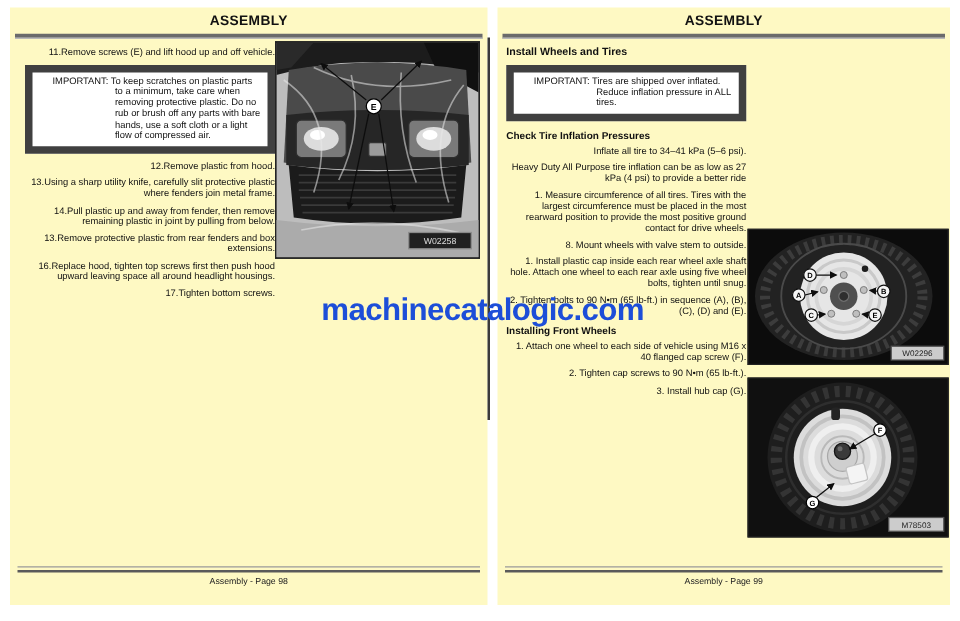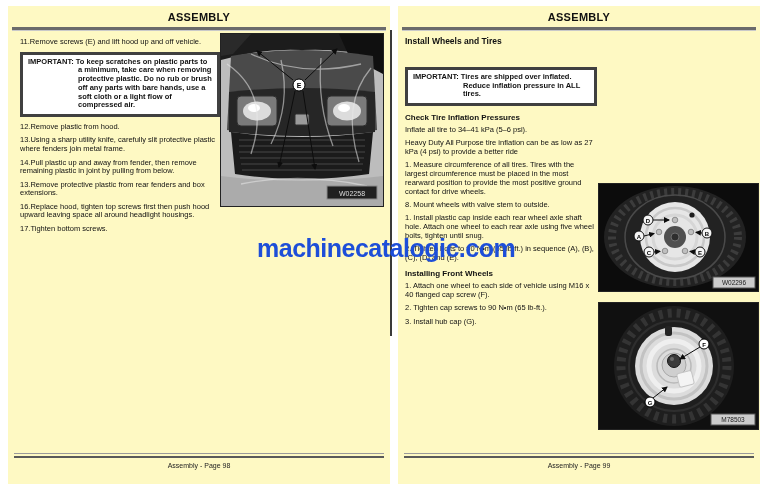--- a/index.html
+++ b/index.html
@@ -10,24 +10,24 @@
   }
   .page { position:absolute; top:6px; height:478px; background:#fef9c3; }
   #left-page { left:8px; width:382px; }
   #right-page { left:398px; width:362px; }
   .page-header { text-align:center; font-weight:bold; font-size:11px; letter-spacing:.3px; padding-top:5px; }
   .header-rule { height:3px; background:#6b6b6b; border-bottom:1px solid #c9c9c9; margin:3px 4px 0 4px; }
   .spine { position:absolute; left:390px; top:30px; width:2px; height:306px; background:#3a3a3a; }
   .col { position:relative; }
   #left-page .col { margin:7px 0 0 12px; width:200px; }
   #right-page .col { margin:6px 0 0 7px; width:192px; }
-  p.t { margin:0 0 4.5px 0; }
+  p.t { margin:0 0 4.5px 0;text-align:right; }
   h3.sub { font-size:8px; margin:7px 0 3.5px 0; }
-  h2.sec { font-size:8.5px; margin:6px 0 20px 0; }
-  .imp { font-weight:bold; border:3px solid #404040; padding:3px 5px 4px 5px; margin:5px 0 6px 0; background:#fff; }
+  h2.sec { font-size:8.5px; margin:6px 0 5px 0; }
+  .imp { font-weight:normal; border:6px solid #404040; padding:3px 5px 4px 16px; margin:5px 0 6px 0; background:#fff; }
   .imp p { margin:0; padding-left:50px; text-indent:-50px; }
   .fig { position:absolute; border:1px solid #222; overflow:hidden; background:#111; }
   #fig-hood   { left:212px; top:27px;  width:162px; height:172px; }
   #fig-rear   { left:200px; top:177px; width:159px; height:107px; }
   #fig-front  { left:200px; top:296px; width:159px; height:126px; }
   .fig svg { display:block; }
   .page-footer { position:absolute; left:6px; right:6px; bottom:14px; }
   .foot-rule { height:2px; border-top:1px solid #9a9a9a; border-bottom:2px solid #5a5a5a; }
   .foot-text { text-align:center; font-size:7px; color:#222; margin-top:4px; }
   .watermark {

